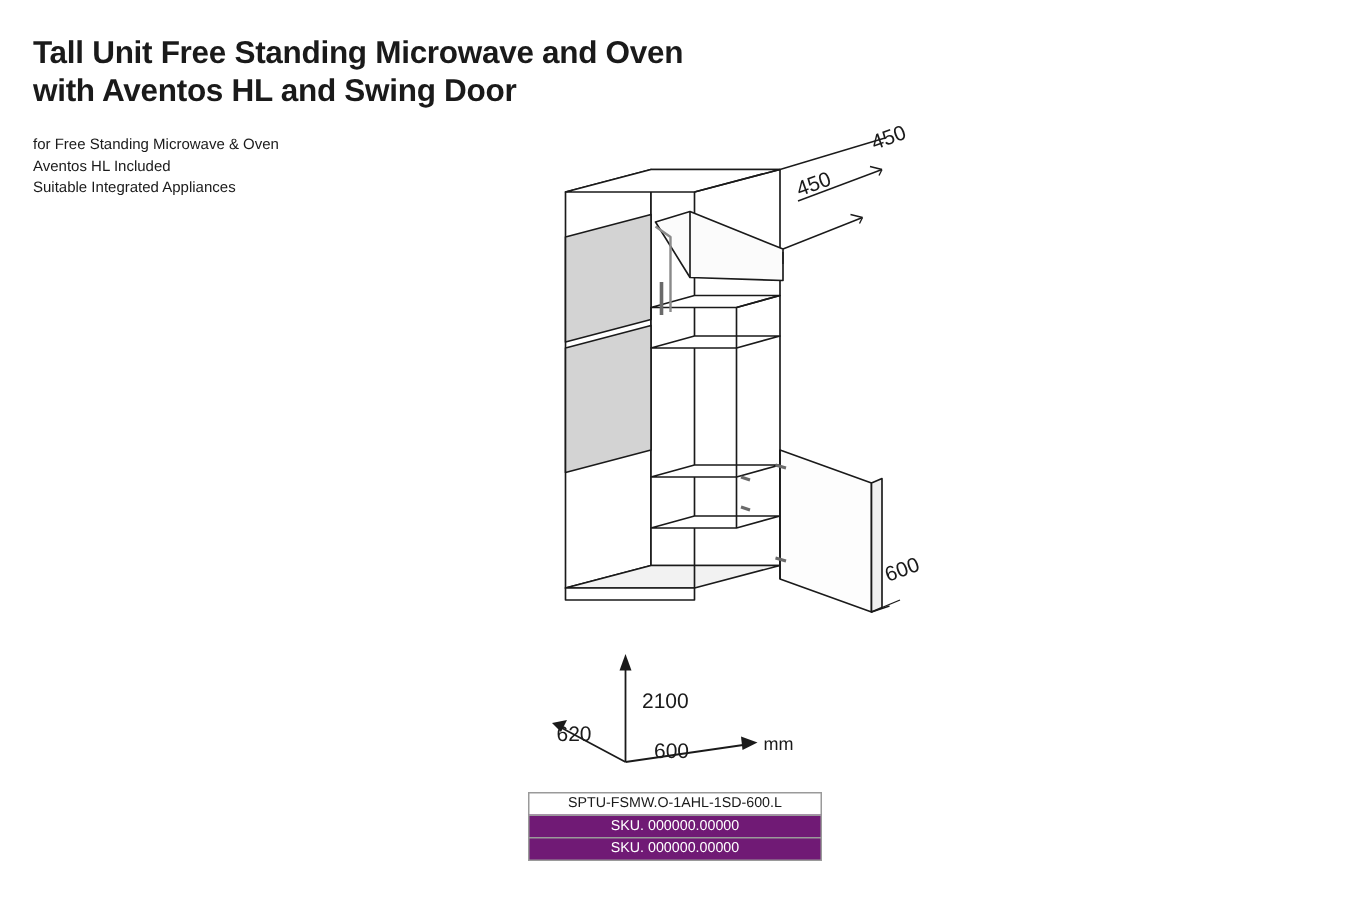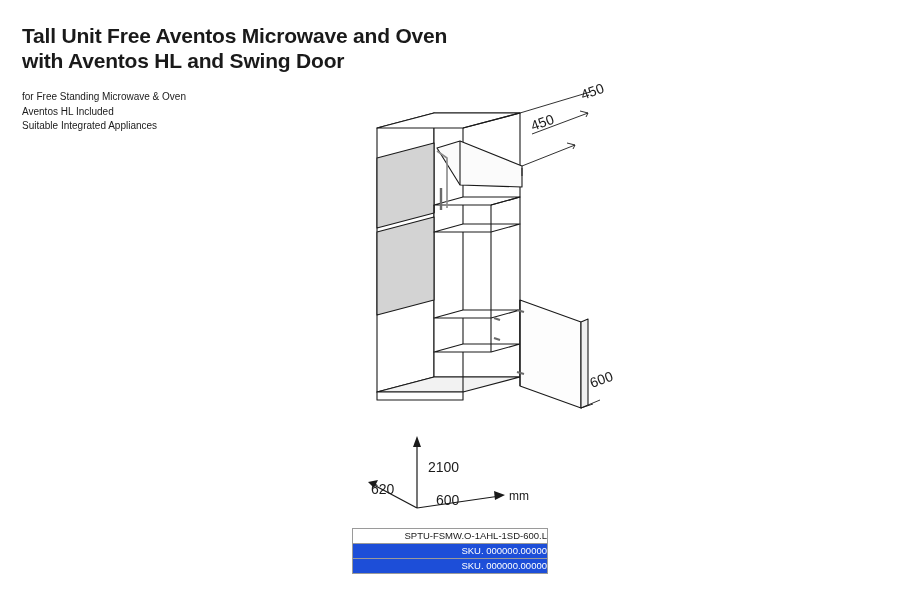--- a/index.html
+++ b/index.html
@@ -56,47 +56,47 @@
     font-family: "Liberation Sans", sans-serif;
     font-size: 12px;
     fill: #1a1a1a;
   }
   .skutable {
     position: absolute;
     left: 352px;
     top: 528px;
     width: 196px;
     font-size: 9.5px;
-    text-align: right;
+    text-align: center;
   }
   .sku-code {
     border: 1px solid #9a9a9a;
     border-bottom: none;
     background: #ffffff;
     padding: 1px 0 1px 0;
     line-height: 1.25;
     color: #1a1a1a;
   }
   .sku-num {
     border: 1px solid #9a9a9a;
     border-bottom: none;
-    background: #1d4ed8;
+    background: #701a75;
     color: #ffffff;
     padding: 1px 0 1px 0;
     line-height: 1.25;
   }
   .skutable .last {
     border-bottom: 1px solid #9a9a9a;
   }
 </style>
 </head>
 <body>
 
 <div class="title">
-  <span>Tall Unit Free Aventos Microwave and Oven</span>
+  <span>Tall Unit Free Standing Microwave and Oven</span>
   <span class="title-line2">with Aventos HL and Swing Door</span>
 </div>
 
 <div class="features">
   <div>for Free Standing Microwave &amp; Oven</div>
   <div>Aventos HL Included</div>
   <div>Suitable Integrated Appliances</div>
 </div>
 
 <svg class="drawing" viewBox="0 0 900 600" xmlns="http://www.w3.org/2000/svg">

